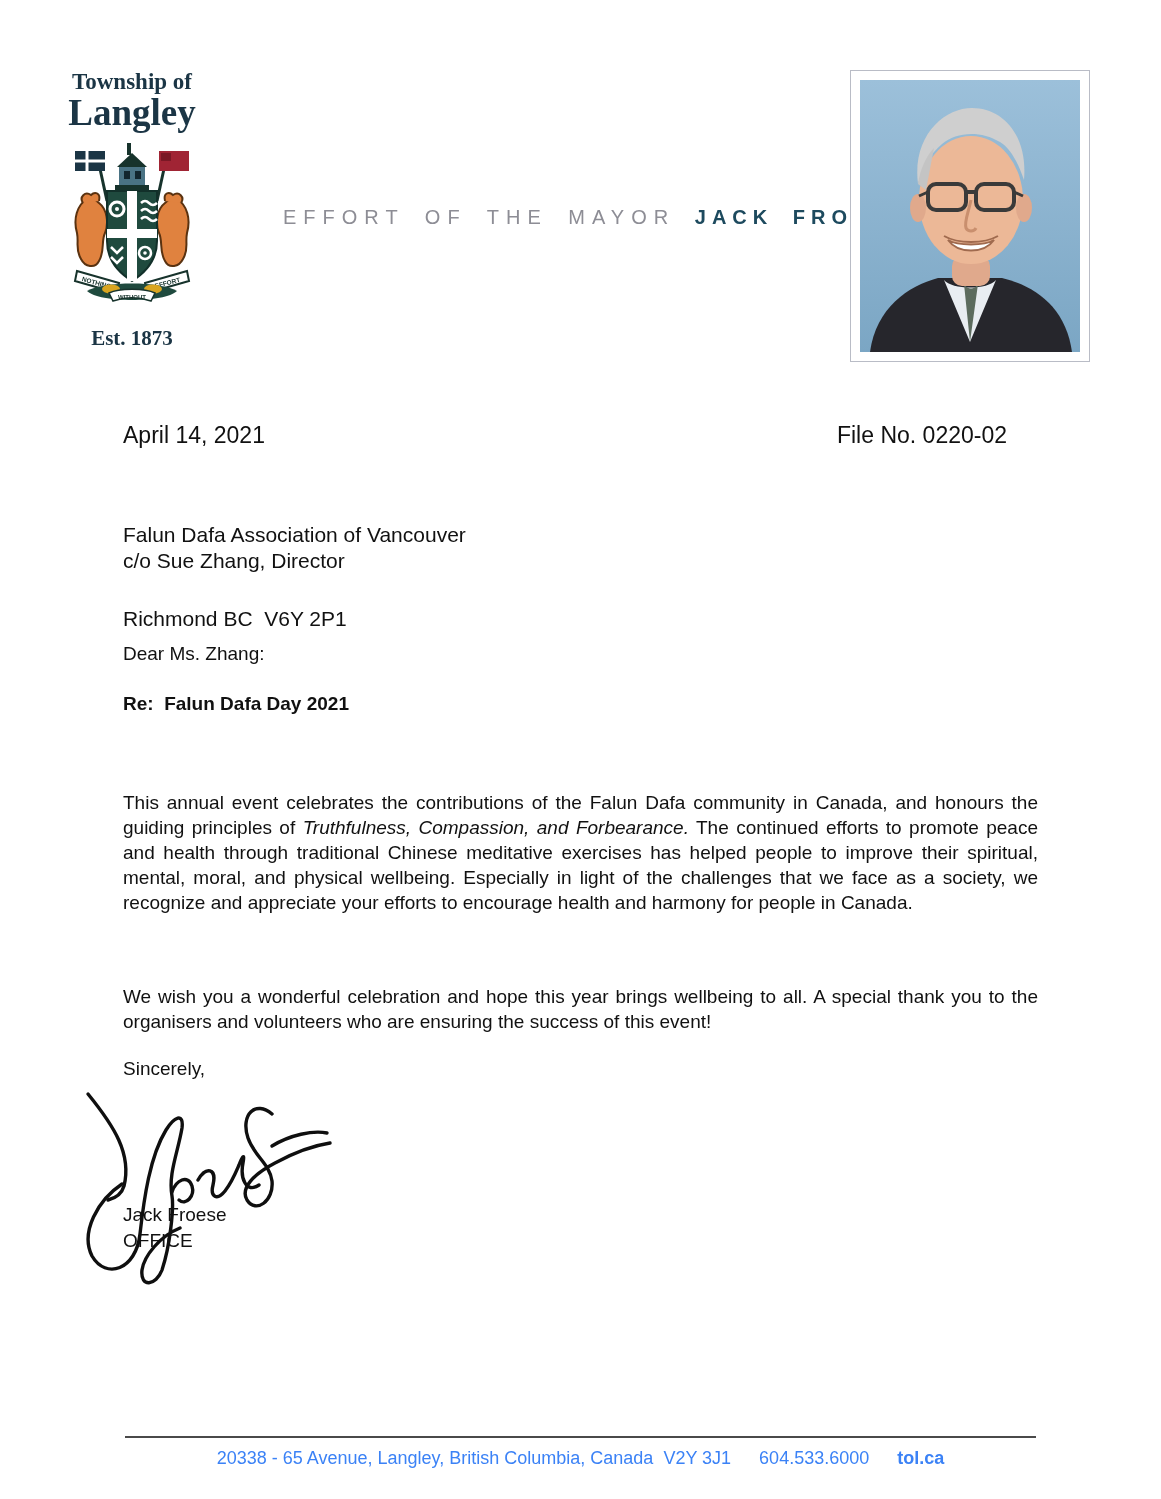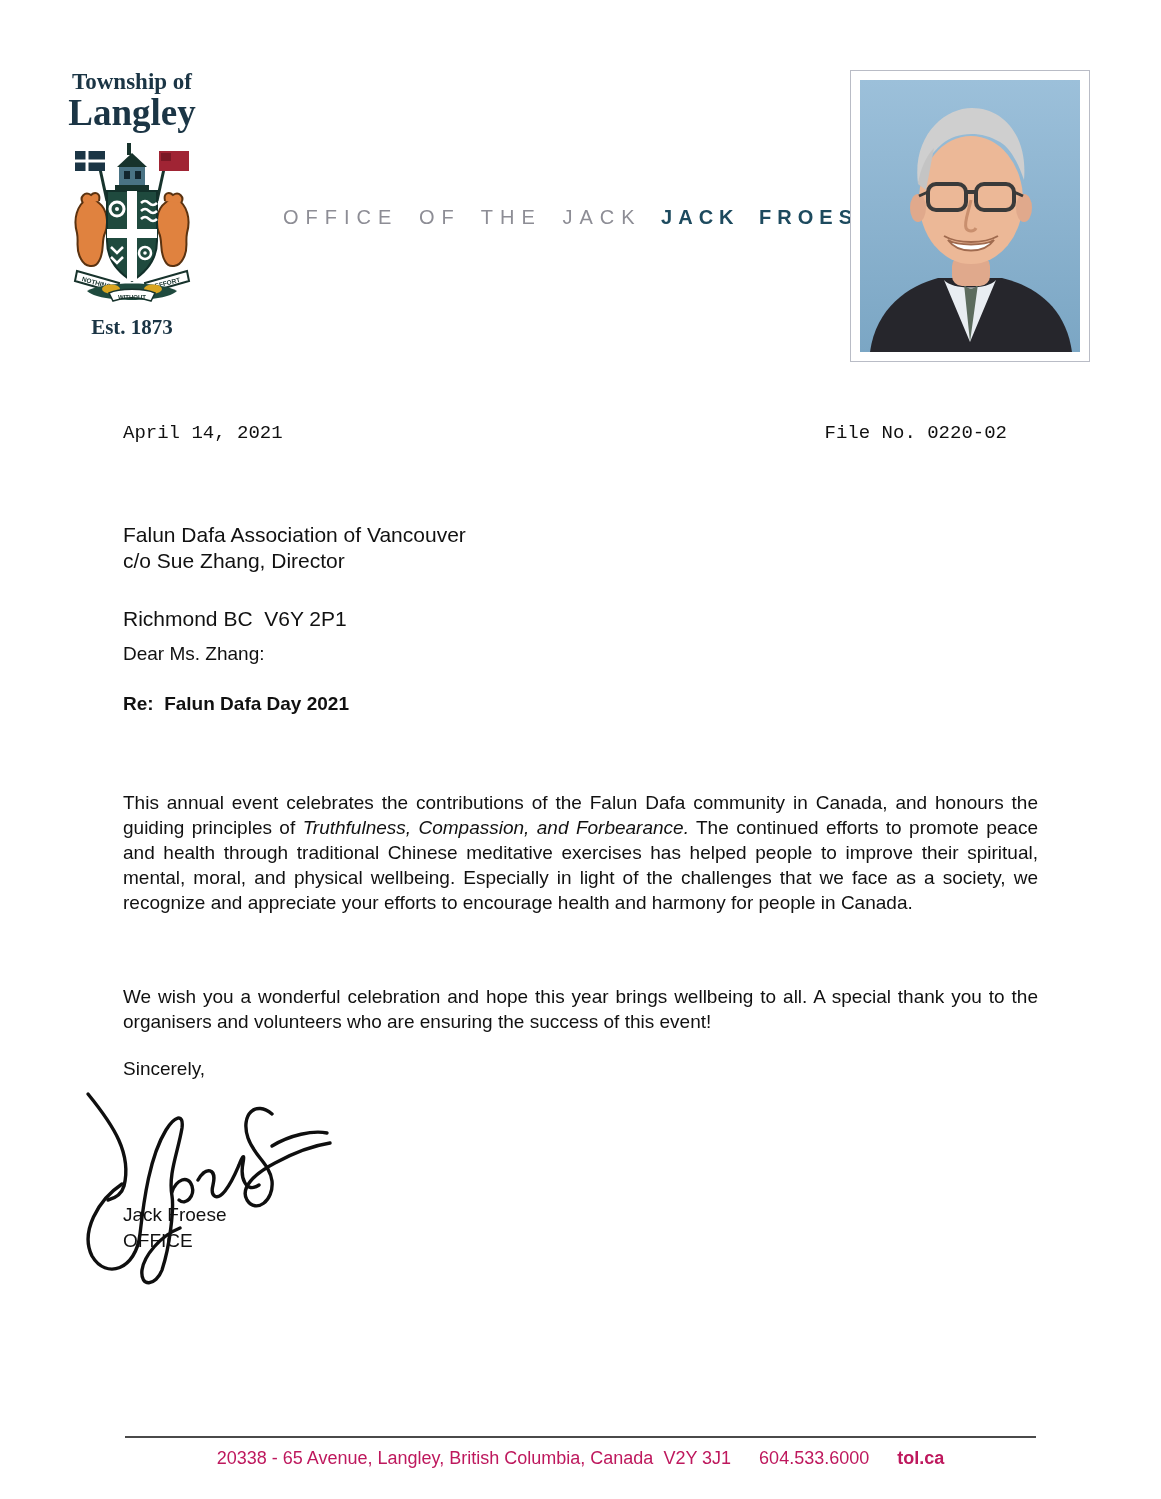--- a/index.html
+++ b/index.html
@@ -17,58 +17,57 @@
     font-family:"Liberation Serif", serif;font-weight:bold;
     font-size:23px;color:#1b3545;line-height:24px;letter-spacing:0px;
   }
   .org-line2{
     font-family:"Liberation Serif", serif;font-weight:bold;
     font-size:37px;color:#1b3545;line-height:36px;margin-top:1px;
   }
   .crest{margin:10px auto 0 auto;display:block;}
   .est{
     font-family:"Liberation Serif", serif;font-weight:bold;
-    font-size:21px;color:#1b3545;margin-top:6px;
+    font-size:21px;color:#1b3545;margin-top:17px;
   }
   .office-line{
     position:absolute;left:283px;top:206px;white-space:nowrap;
     font-size:20px;
   }
   .office-label{color:#8d8d95;letter-spacing:7px;word-spacing:8px;}
   .mayor-name{color:#1d4a5e;font-weight:bold;letter-spacing:6px;word-spacing:8px;margin-left:14px;}
   .photo-frame{
     position:absolute;left:850px;top:70px;width:220px;height:272px;
     background:#ffffff;border:1px solid #b9bcc6;padding:9px;
   }
   .photo-frame svg{display:block;}
   
   .meta-row{
     position:absolute;left:123px;top:422px;width:884px;
     display:flex;justify-content:space-between;
-    font-size:19px;
-    font-family:Liberation Mono, monospace;
+    font-size:23px;
   }
   
   .recipient{position:absolute;left:123px;top:522px;font-size:21px;line-height:26px;}
   .salutation{position:absolute;left:123px;top:643px;font-size:19px;}
   .subject{position:absolute;left:123px;top:693px;font-size:19px;font-weight:bold;white-space:pre-wrap;}
   .para{position:absolute;left:123px;width:915px;font-size:19px;line-height:25px;text-align:justify;}
   .p1{top:740px;}
   .p2{top:790px;}
   .p3{top:984px;}
   .sincerely{position:absolute;left:123px;top:1058px;font-size:19px;}
   .signature{position:absolute;left:76px;top:1086px;}
   .signer{position:absolute;left:123px;top:1202px;font-size:19px;line-height:26px;}
   .pre{white-space:pre-wrap;margin-top:32px;}
   .italic{font-style:italic;}
   
   .footer-rule{position:absolute;left:125px;top:1436px;width:911px;height:2px;background:#4a4a4a;}
   .footer-text{
     position:absolute;left:0;top:1448px;width:1161px;text-align:center;
-    font-size:18px;color:#be185d;white-space:pre-wrap;
+    font-size:18px;color:#3b82f6;white-space:pre-wrap;
   }
   .footer-text .seg{margin:0 0;}
   .footer-text .gap{display:inline-block;width:28px;}
   .footer-site{font-weight:bold;}
 </style>
 </head>
 <body>
 
 <div class="page">
 
@@ -121,21 +120,21 @@
       <ellipse cx="42" cy="148" rx="9" ry="4.5" fill="#d9a520"></ellipse>
       <ellipse cx="84" cy="148" rx="9" ry="4.5" fill="#d9a520"></ellipse>
       <path d="M40,152 C50,147 76,147 86,152 L82,160 C70,156 56,156 44,160 Z" fill="#ffffff" stroke="#17332c" stroke-width="1.5"></path>
       <text x="63" y="158" font-size="6" font-weight="bold" fill="#17332c" text-anchor="middle">WITHOUT</text>
     </svg>
 
     <div class="est">Est. 1873</div>
   </div>
 
   <div class="office-line">
-    <span class="office-label">OFFICE OF THE JACK</span>
+    <span class="office-label">EFFORT OF THE MAYOR</span>
     <span class="mayor-name">JACK FROESE</span>
   </div>
 
   <div class="photo-frame">
     <svg width="220" height="272" viewBox="0 0 220 272">
       <defs>
         <linearGradient id="bgblue" x1="0" y1="0" x2="0" y2="1">
           <stop offset="0" stop-color="#9cc0da"></stop>
           <stop offset="1" stop-color="#7ba6c4"></stop>
         </linearGradient>

